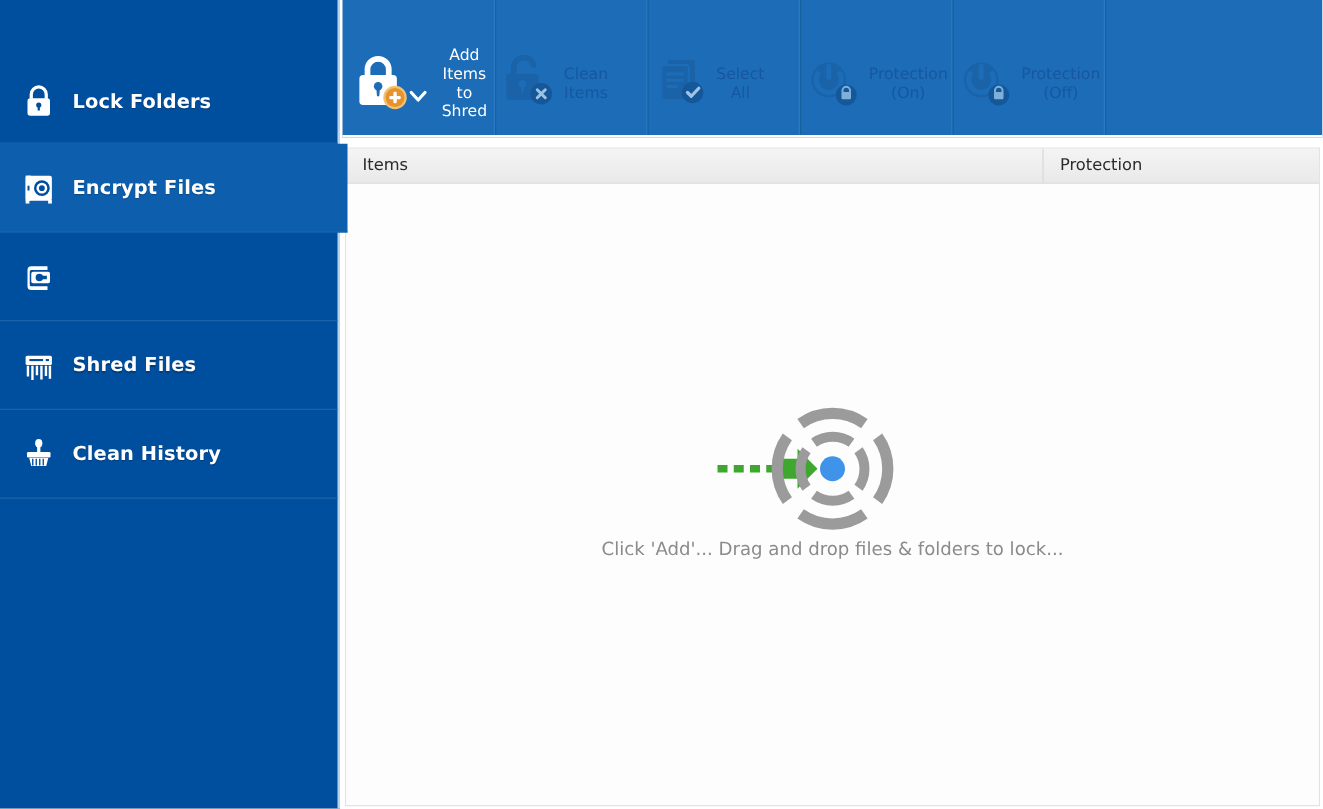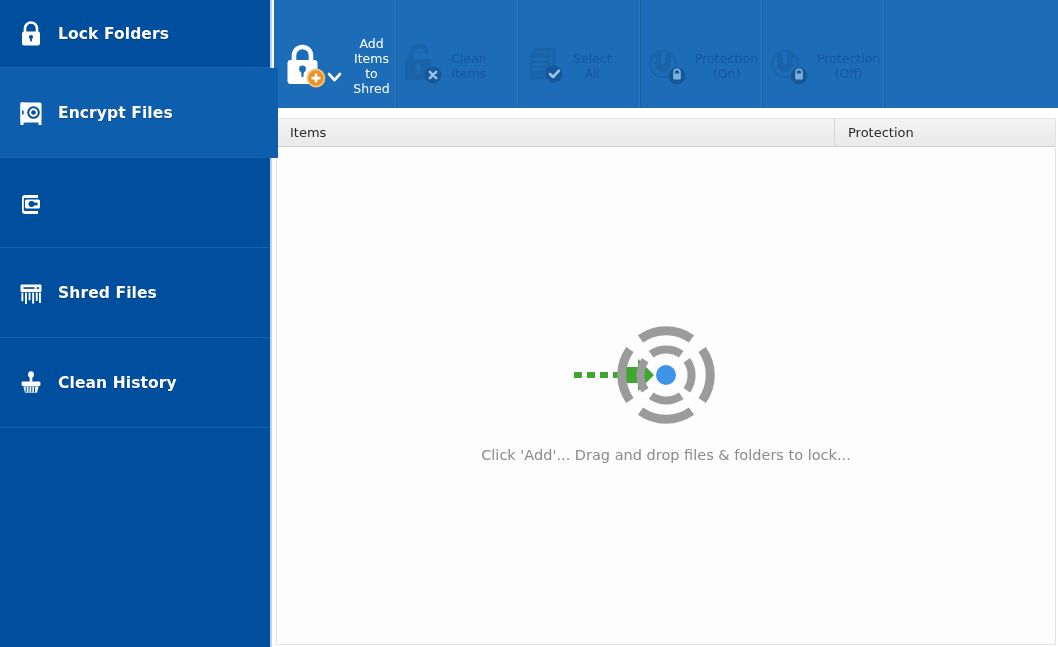--- a/index.html
+++ b/index.html
@@ -24,28 +24,28 @@
     position: absolute;
     left: 0; top: 0;
     width: 272px;
     height: 647px;
     background: #004f9e;
     border-right: 2px solid #b9d4ea;
   }
 
   .nav-item {
     position: relative;
-    height: 90px;
+    height: 71px;
     display: flex;
     align-items: center;
     padding-left: 10px;
     cursor: pointer;
     border-bottom: 1px solid #1a62ac;
   }
-  .nav-item.first { height: 68px; border-bottom: 1px solid #1a62ac; }
+  .nav-item.first { height: 68px; border-bottom: 1px solid #1a62ac; margin-top: 47px; }
   .nav-item.active {
     background: #0d5fae;
     width: 278px;
     z-index: 5;
   }
 
   .nav-icon {
     width: 42px;
     min-width: 42px;
     height: 40px;
@@ -153,21 +153,21 @@
     left: 0; right: 0;
     top: 178px;
     display: flex;
     flex-direction: column;
     align-items: center;
   }
 
   #dropgraphic { position: relative; width: 200px; height: 100px; }
 
   #hinttext {
-    margin-top: 22px;
+    margin-top: 7px;
     font-size: 14.5px;
     color: #8b8b8b;
   }
 </style>
 </head>
 <body>
 
 <div id="app">
 
   <div id="sidebar">

